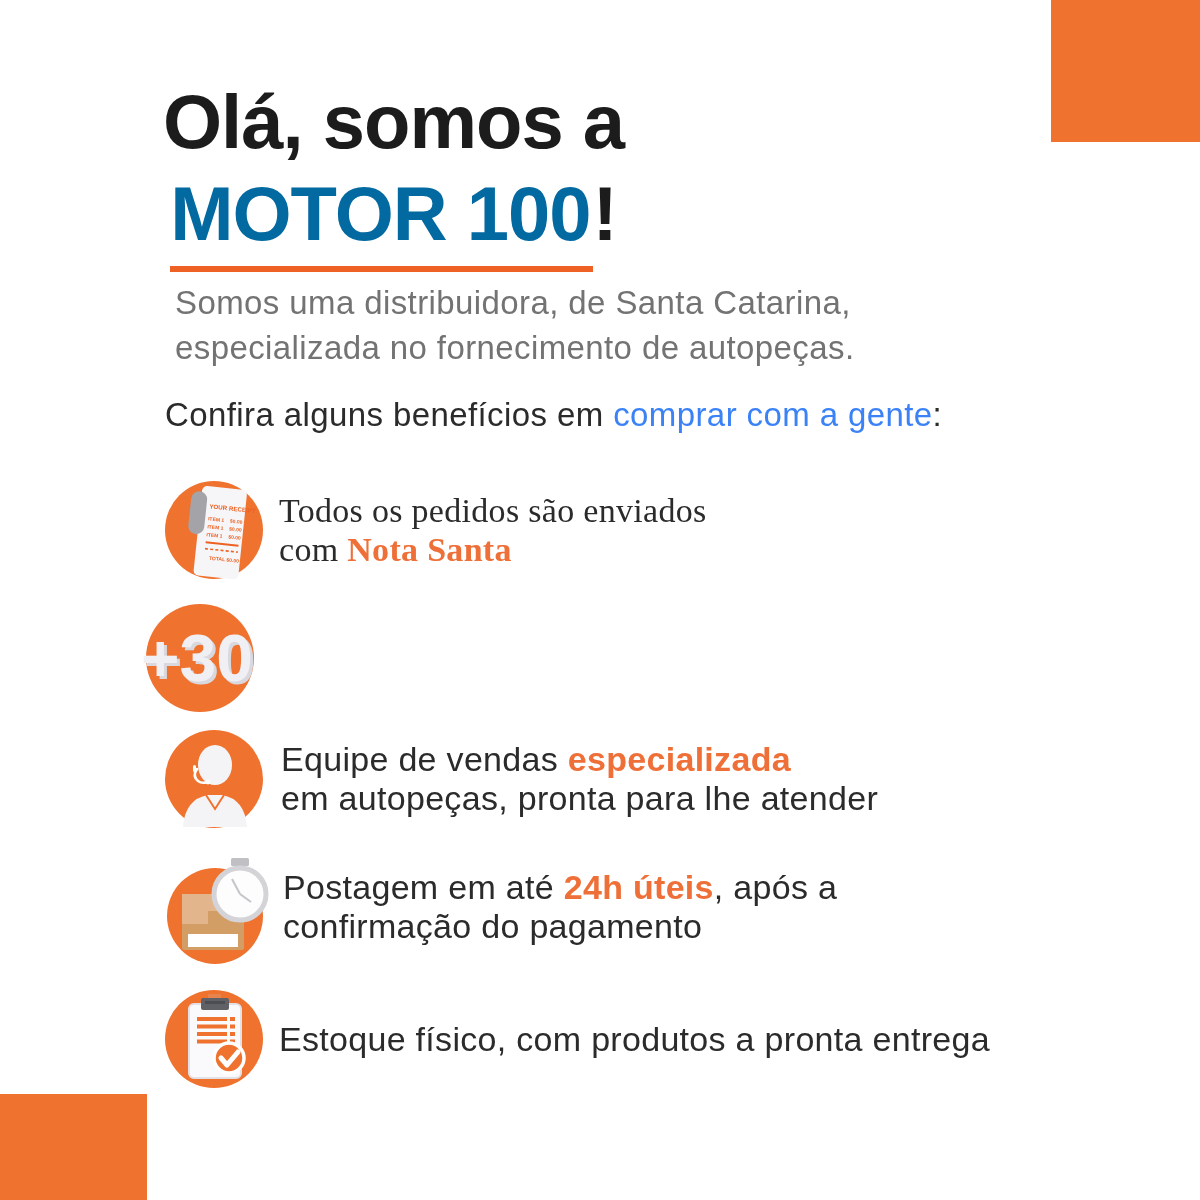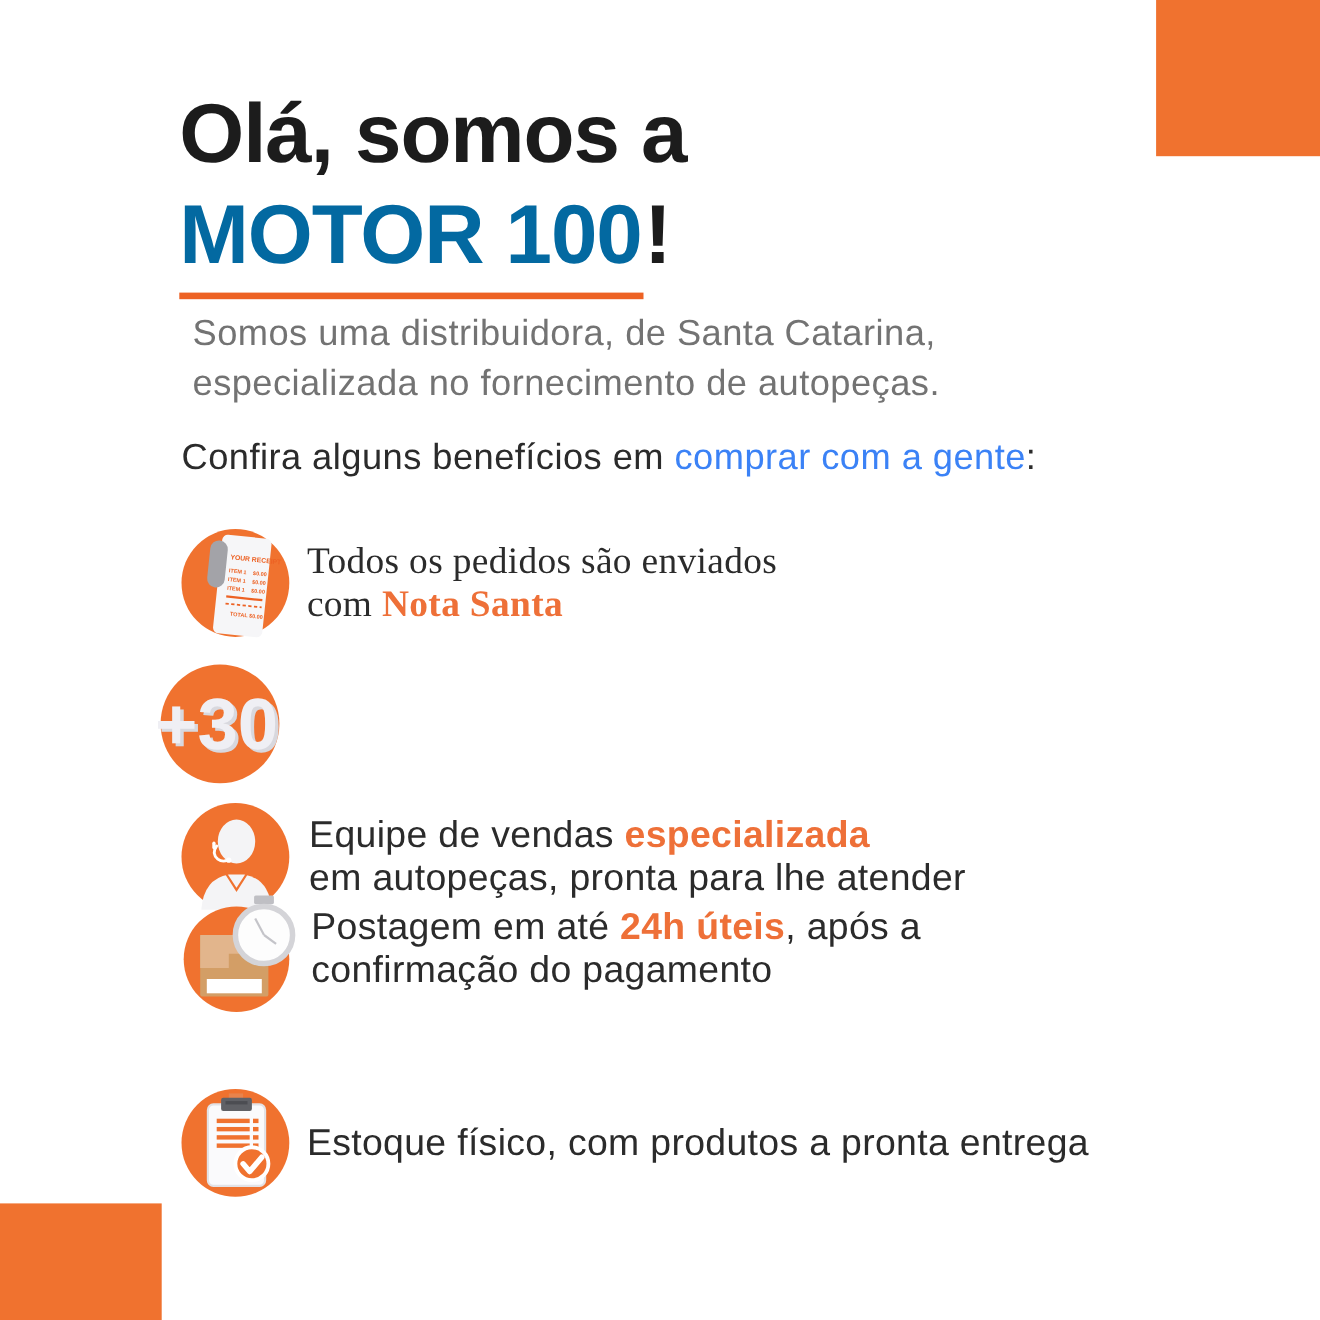--- a/index.html
+++ b/index.html
@@ -6,21 +6,21 @@
   body{
     width:1200px;height:1200px;position:relative;overflow:hidden;
     background:#ffffff;
     font-family:"Liberation Sans", sans-serif;
     color:#2b2b2b;
   }
   .corner{position:absolute;background:#F0722F;}
   .corner.tr{top:0;right:0;width:149px;height:142px;}
   .corner.bl{bottom:0;left:0;width:147px;height:106px;}
 
-  .hero{position:absolute;left:163px;top:76px;}
+  .hero{position:absolute;left:163px;top:76px;text-align:center;}
   .hero-line{font-size:76px;font-weight:800;color:#1c1c1c;line-height:92px;letter-spacing:-1px;white-space:nowrap;}
   .brand{color:#0369a1;display:inline-block;border-bottom:6px solid #ED6224;padding:0 2px 6px 0;}
   .bang{color:#1c1c1c;}
 
   .about{position:absolute;left:165px;top:280px;font-size:33px;line-height:45px;letter-spacing:.4px;color:#737373;margin-left:10px;}
   .about div{white-space:nowrap;}
 
   .benefits-header{position:absolute;left:165px;top:396px;font-size:33px;letter-spacing:.4px;color:#2b2b2b;white-space:nowrap;}
   .hl{color:#EE7038;font-weight:700;}
   .hl-reg{color:#3b82f6;text-align:right;}
@@ -29,21 +29,21 @@
   .row .txt{font-size:34px;line-height:39px;letter-spacing:.3px;color:#2b2b2b;}
   .row .txt div{white-space:nowrap;}
   .icon-box{flex:0 0 auto;}
 
   .r1{left:163px;top:478px;}
   .r1 .txt{margin-left:14px;font-family:Liberation Serif, serif;}
   .r2{left:132px;top:600px;}
   .r2 .txt{margin-left:12px;}
   .r3{left:163px;top:727px;}
   .r3 .txt{margin-left:16px;}
-  .r4{left:163px;top:804px;}
+  .r4{left:163px;top:848px;}
   .r4 .txt{margin-left:12px;}
   .r5{left:163px;top:986px;}
   .r5 .txt{margin-left:14px;}
   svg{display:block;}
 </style>
 </head>
 <body>
 
 <div class="corner tr"></div>
 <div class="corner bl"></div>

